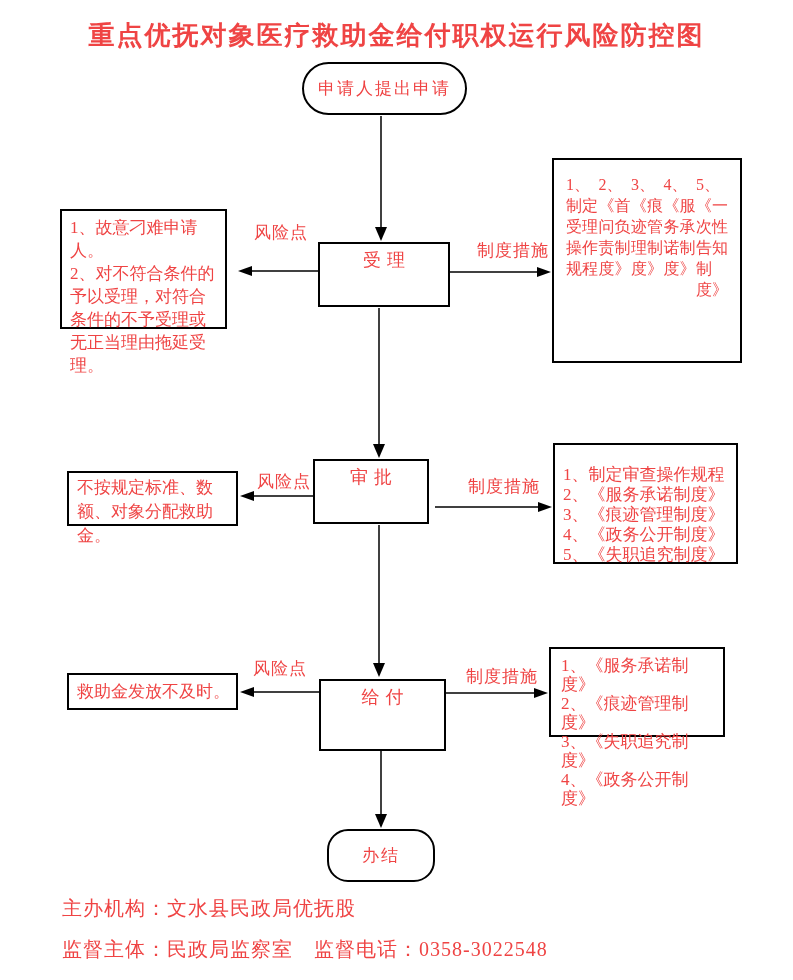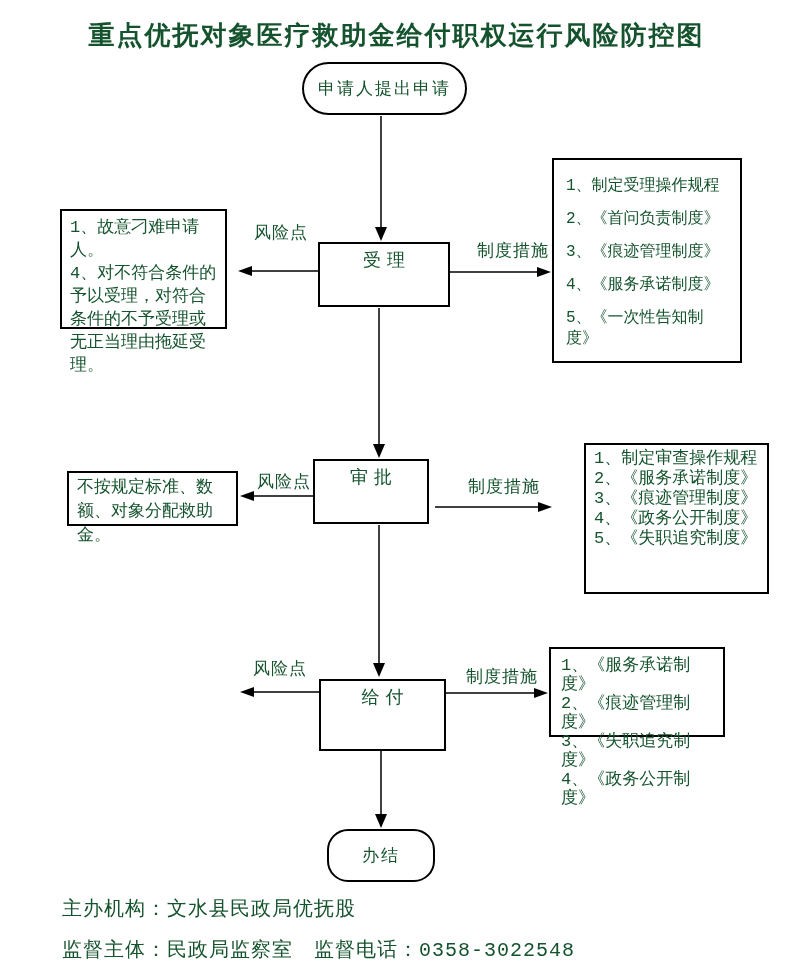--- a/index.html
+++ b/index.html
@@ -1,22 +1,22 @@
 <!DOCTYPE html>
 <html><head>
 <meta charset="utf-8">
 <style>
   html, body { margin: 0; padding: 0; background: #ffffff; }
   .canvas {
     position: relative;
     width: 793px;
     height: 980px;
     background: #ffffff;
-    color: #14532d;
-    font-family: Liberation Mono, monospace;
+    color: #ef4444;
+    font-family: Liberation Serif, serif;
     overflow: hidden;
   }
   .arrows {
     position: absolute;
     left: 0; top: 0;
     width: 793px; height: 980px;
     pointer-events: none;
   }
   .title {
     position: absolute;
@@ -57,24 +57,24 @@
   .step-1 { left: 318px; top: 242px; width: 132px; height: 65px; }
   .step-2 { left: 313px; top: 459px; width: 116px; height: 65px; }
   .step-3 { left: 319px; top: 679px; width: 127px; height: 72px; }
   .risk-box { font-size: 17px; }
   .risk-1 { left: 60px; top: 209px; width: 167px; height: 120px; padding: 5px 6px 0 8px; line-height: 23px; }
   .risk-2 { left: 67px; top: 471px; width: 171px; height: 55px; padding: 3px 6px 0 8px; line-height: 24px; }
   .risk-3 { left: 67px; top: 673px; width: 171px; height: 37px; display: flex; align-items: center; padding: 0 6px 0 8px; }
   .measure-box { font-size: 17px; }
   .measure-1 {
     left: 552px; top: 158px; width: 190px; height: 205px;
-    display: flex; flex-direction: column; justify-content: space-between;
+    display: flex; flex-direction: row; justify-content: space-between;
     padding: 15px 8px 12px 12px; font-size: 16px;
   }
-  .measure-2 { left: 584px; top: 443px; width: 185px; height: 151px; padding: 4px 4px 0 8px; line-height: 20px; }
+  .measure-2 { left: 553px; top: 443px; width: 185px; height: 121px; padding: 20px 4px 0 8px; line-height: 20px; }
   .measure-3 { left: 549px; top: 647px; width: 176px; height: 90px; padding: 7px 11px 0 10px; line-height: 19px; }
   .flow-label {
     position: absolute;
     font-size: 17px;
     letter-spacing: 1px;
     white-space: nowrap;
   }
   .lbl-risk-1 { left: 254px; top: 221px; }
   .lbl-meas-1 { left: 477px; top: 239px; }
   .lbl-risk-2 { left: 257px; top: 470px; }
@@ -147,21 +147,21 @@
     <span>申请人提出申请</span>
   </div>
 
   <div class="box step step-1">
     <span>受理</span>
   </div>
   <div class="flow-label lbl-risk-1">风险点</div>
   <div class="flow-label lbl-meas-1">制度措施</div>
   <div class="box risk-box risk-1">
     <div>1、故意刁难申请人。</div>
-    <div>4、对不符合条件的予以受理，对符合条件的不予受理或无正当理由拖延受理。</div>
+    <div>2、对不符合条件的予以受理，对符合条件的不予受理或无正当理由拖延受理。</div>
   </div>
   <div class="box measure-box measure-1">
     <div>1、制定受理操作规程</div>
     <div>2、《首问负责制度》</div>
     <div>3、《痕迹管理制度》</div>
     <div>4、《服务承诺制度》</div>
     <div>5、《一次性告知制度》</div>
   </div>
 
   <div class="box step step-2">
@@ -178,20 +178,23 @@
     <div>3、《痕迹管理制度》</div>
     <div>4、《政务公开制度》</div>
     <div>5、《失职追究制度》</div>
   </div>
 
   <div class="box step step-3">
     <span>给付</span>
   </div>
   <div class="flow-label lbl-risk-3">风险点</div>
   <div class="flow-label lbl-meas-3">制度措施</div>
+  <div class="box risk-box risk-3">
+    <div>救助金发放不及时。</div>
+  </div>
   <div class="box measure-box measure-3">
     <div>1、《服务承诺制度》</div>
     <div>2、《痕迹管理制度》</div>
     <div>3、《失职追究制度》</div>
     <div>4、《政务公开制度》</div>
   </div>
 
   <div class="oval end">
     <span>办结</span>
   </div>

